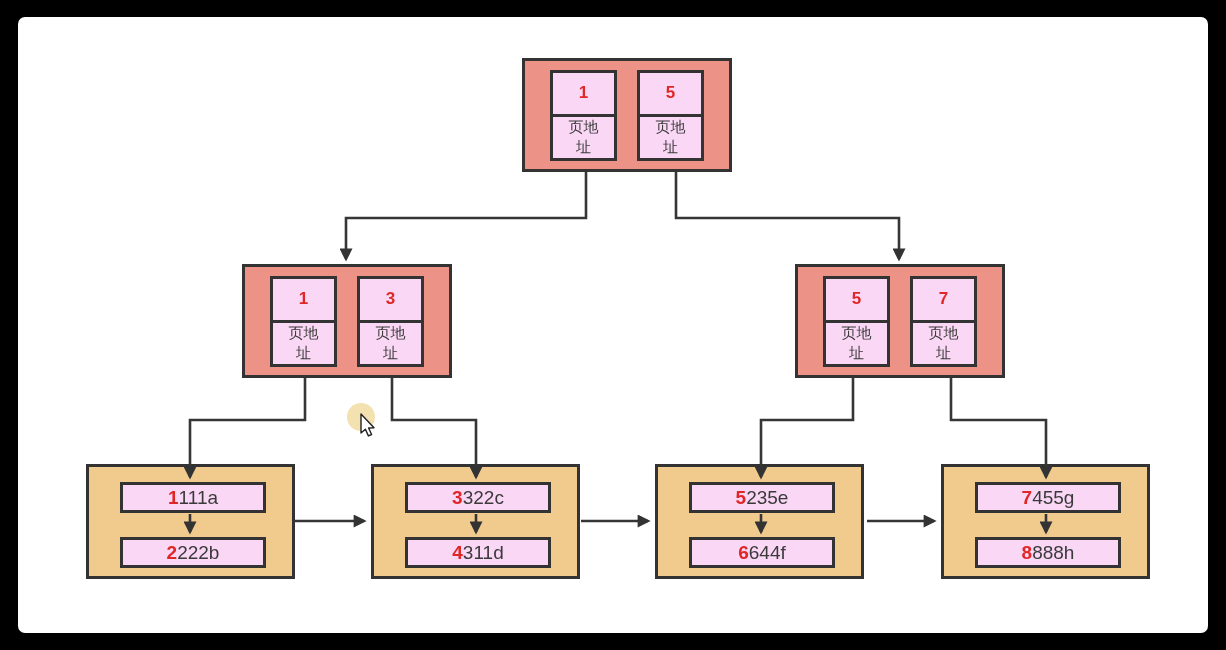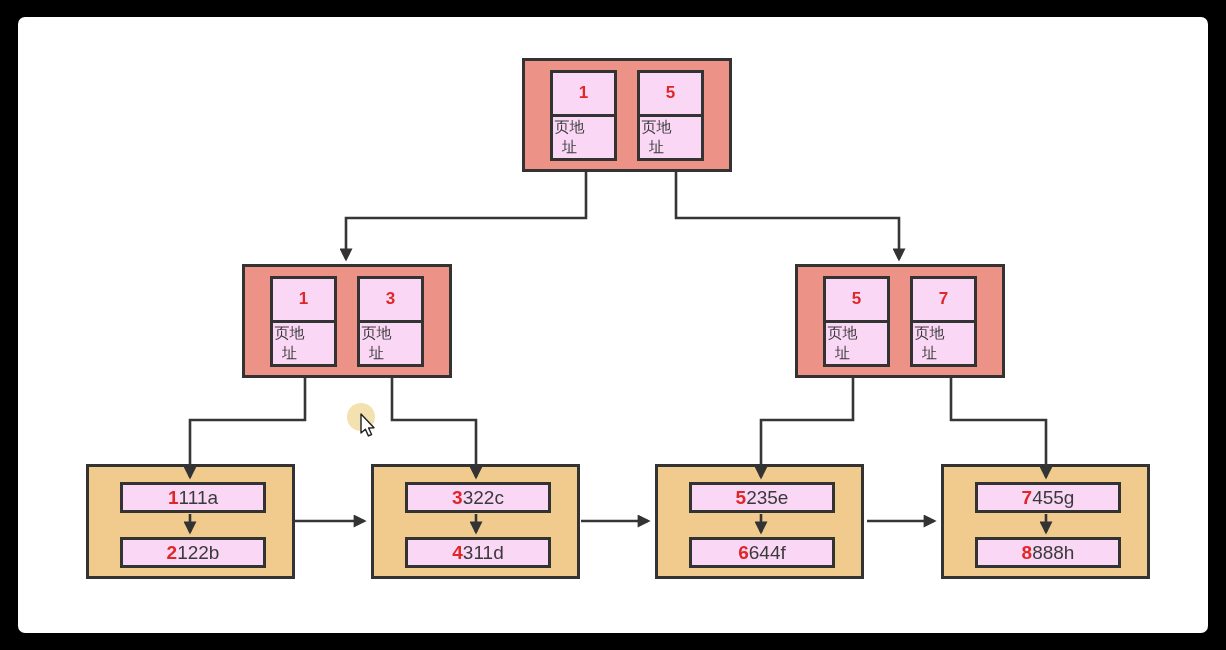--- a/index.html
+++ b/index.html
@@ -34,21 +34,21 @@
     display: flex; flex-direction: column;
   }
   .icell .key {
     height: 44px;
     border-bottom: 3px solid #333;
     display: flex; align-items: center; justify-content: center;
     color: #df2727; font-weight: bold; font-size: 17px;
   }
   .icell .ptr {
     flex: 1;
-    display: flex; align-items: center; 
+    display: flex; align-items: center; justify-content: center;
     color: #3a3a3a; font-size: 15px;
   }
   .icell .ptr span {
     display: inline-block; width: 33px;
     line-height: 1.35; text-align: center;
     word-break: break-all;
   }
   
   .leaf {
     position: absolute;
@@ -124,21 +124,21 @@
     </div>
   </div>
 
   <div class="leaf" style="left:86px;">
     <div class="leaf-row r1">
         <span class="rk">1</span>
         <span class="rv">111a</span>
       </div>
     <div class="leaf-row r2">
         <span class="rk">2</span>
-        <span class="rv">122b</span>
+        <span class="rv">222b</span>
       </div>
   </div>
   <div class="leaf" style="left:371px;">
     <div class="leaf-row r1">
         <span class="rk">3</span>
         <span class="rv">322c</span>
       </div>
     <div class="leaf-row r2">
         <span class="rk">4</span>
         <span class="rv">311d</span>

